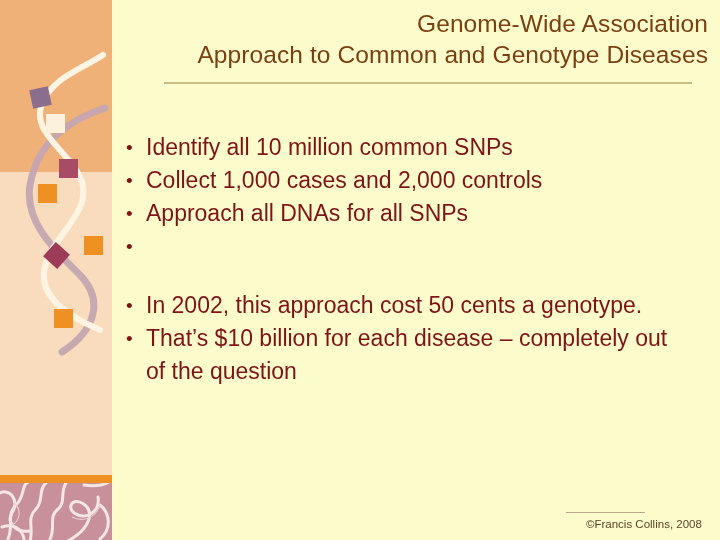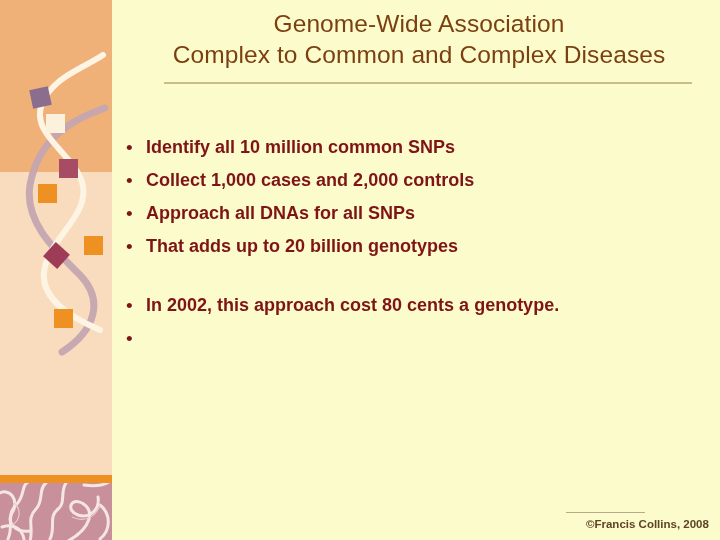--- a/index.html
+++ b/index.html
@@ -62,21 +62,21 @@
     width: 112px;
     height: 480px;
   }
 
   
   .title-block {
     position: absolute;
     left: 130px;
     top: 8px;
     width: 578px;
-    text-align: center;
+    text-align: right;
   }
   .title-line {
     color: #7B3F10;
     font-size: 24.5px;
     font-weight: normal;
     line-height: 31px;
     letter-spacing: 0.1px;
     white-space: nowrap;
   }
   .title-rule {
@@ -108,42 +108,42 @@
     width: 22px;
     color: #7E1416;
     font-size: 19px;
     line-height: 33px;
     text-align: left;
     padding-left: 2px;
     box-sizing: border-box;
   }
   .bullet-text {
     color: #7E1416;
-    font-size: 18px;
-    font-weight: bold;
+    font-size: 23px;
+    font-weight: normal;
     line-height: 33px;
     white-space: pre-wrap;
   }
 
   
   .footer-rule {
     position: absolute;
     left: 566px;
     top: 512px;
     width: 79px;
     height: 1px;
     background: #B9A98C;
   }
   .footer-credit {
     position: absolute;
     left: 586px;
     top: 518px;
     color: #5E4426;
     font-size: 11.5px;
-    font-weight: bold;
+    font-weight: normal;
     white-space: nowrap;
   }
 </style>
 </head>
 <body>
 
 <div id="slide">
 
   <div class="sidebar">
 
@@ -187,52 +187,53 @@
         <g fill="none" stroke="#E7CDCB" stroke-width="1.2">
           <path d="M 72 34 C 84 40, 96 34, 100 22"></path>
           <path d="M 14 20 C 22 26, 20 38, 12 42"></path>
         </g>
       </svg>
     </div>
   </div>
 
   <div class="title-block">
     <div class="title-line">Genome-Wide Association</div>
-    <div class="title-line">Complex to Common and Complex Diseases</div>
+    <div class="title-line">Approach to Common and Genotype Diseases</div>
   </div>
   <div class="title-rule"></div>
 
   <div class="bullets">
 
     <div class="bullet-group">
       <div class="bullet-row">
         <span class="bullet-dot">•</span>
         <span class="bullet-text">Identify all 10 million common SNPs</span>
       </div>
       <div class="bullet-row">
         <span class="bullet-dot">•</span>
         <span class="bullet-text">Collect 1,000 cases and 2,000 controls</span>
       </div>
       <div class="bullet-row">
         <span class="bullet-dot">•</span>
         <span class="bullet-text">Approach all DNAs for all SNPs</span>
       </div>
       <div class="bullet-row">
         <span class="bullet-dot">•</span>
-        <span class="bullet-text">That adds up to 20 billion genotypes</span>
       </div>
     </div>
 
     <div class="bullet-group second">
       <div class="bullet-row">
         <span class="bullet-dot">•</span>
-        <span class="bullet-text">In 2002, this approach cost 80 cents a genotype.</span>
+        <span class="bullet-text">In 2002, this approach cost 50 cents a genotype.</span>
       </div>
       <div class="bullet-row wrap">
         <span class="bullet-dot">•</span>
+        <span class="bullet-text">That’s $10 billion for each disease – completely out
+of the question</span>
       </div>
     </div>
 
   </div>
 
   <div class="footer-rule"></div>
   <div class="footer-credit">©Francis Collins, 2008</div>
 
 </div>
 

